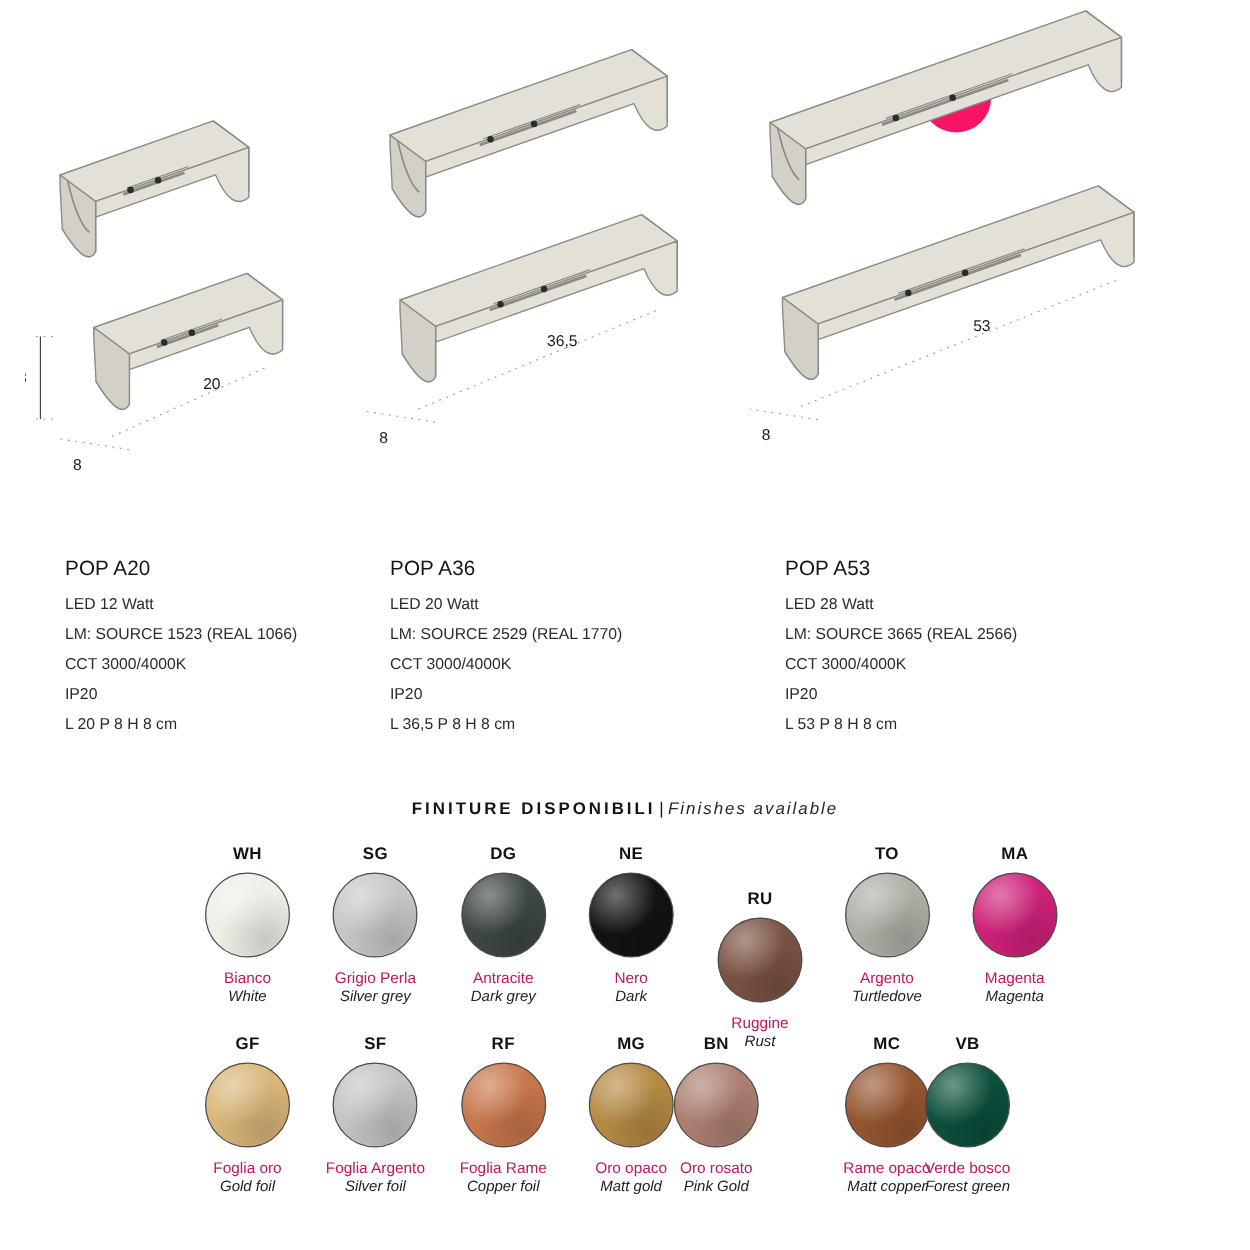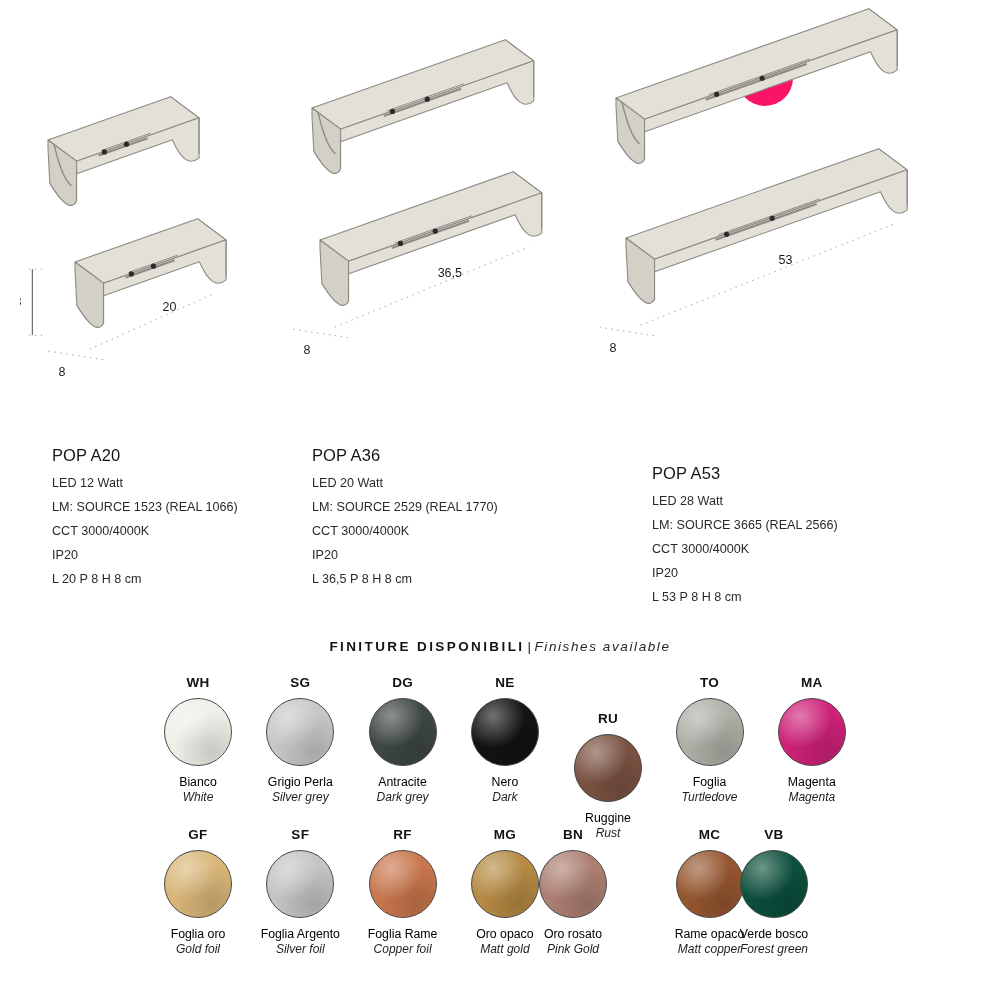--- a/index.html
+++ b/index.html
@@ -58,21 +58,21 @@
     border:1px solid #4a4a4a;box-sizing:border-box;
     position:relative;overflow:hidden;
   }
   .swatch-disc .sheen{
     position:absolute;inset:0;border-radius:50%;
     background:
       radial-gradient(circle at 32% 26%, rgba(255,255,255,.40) 0%, rgba(255,255,255,0) 48%),
       radial-gradient(circle at 72% 80%, rgba(0,0,0,.16) 0%, rgba(0,0,0,0) 55%);
   }
   .swatch-name{
-    font-size:12.3px;color:#000000;line-height:1.18;margin-top:9px;
+    font-size:12.3px;color:#be185d;line-height:1.18;margin-top:9px;
     white-space:nowrap;
   }
   .swatch-name-en{
     font-size:12px;font-style:italic;color:#1d1d1d;line-height:1.18;
     white-space:nowrap;
   }
 </style>
 </head>
 <body>
 
@@ -196,21 +196,21 @@
 
   <div class="spec" style="left:312px;">
     <div class="spec-title">POP A36</div>
     <div class="spec-line">LED 20 Watt</div>
     <div class="spec-line">LM: SOURCE 2529 (REAL 1770)</div>
     <div class="spec-line">CCT 3000/4000K</div>
     <div class="spec-line">IP20</div>
     <div class="spec-line">L 36,5 P 8  H 8 cm</div>
   </div>
 
-  <div class="spec" style="left:652px;margin-top:18px;">
+  <div class="spec" style="left:628px;">
     <div class="spec-title">POP A53</div>
     <div class="spec-line">LED 28 Watt</div>
     <div class="spec-line">LM: SOURCE 3665 (REAL 2566)</div>
     <div class="spec-line">CCT 3000/4000K</div>
     <div class="spec-line">IP20</div>
     <div class="spec-line">L 53 P 8  H 8 cm</div>
   </div>
 
   <div class="finishes">
     <div class="finishes-head">
@@ -257,21 +257,21 @@
               <span class="sheen"></span>
             </div>
             <div class="swatch-name">Ruggine</div>
             <div class="swatch-name-en">Rust</div>
           </div>
           <div class="swatch" style="left: 709.5px;">
             <div class="swatch-code">TO</div>
             <div class="swatch-disc" style="background: rgb(172, 176, 166);">
               <span class="sheen"></span>
             </div>
-            <div class="swatch-name">Foglia</div>
+            <div class="swatch-name">Argento</div>
             <div class="swatch-name-en">Turtledove</div>
           </div>
           <div class="swatch" style="left: 811.8px;">
             <div class="swatch-code">MA</div>
             <div class="swatch-disc" style="background: rgb(206, 33, 120);">
               <span class="sheen"></span>
             </div>
             <div class="swatch-name">Magenta</div>
             <div class="swatch-name-en">Magenta</div>
           </div>

